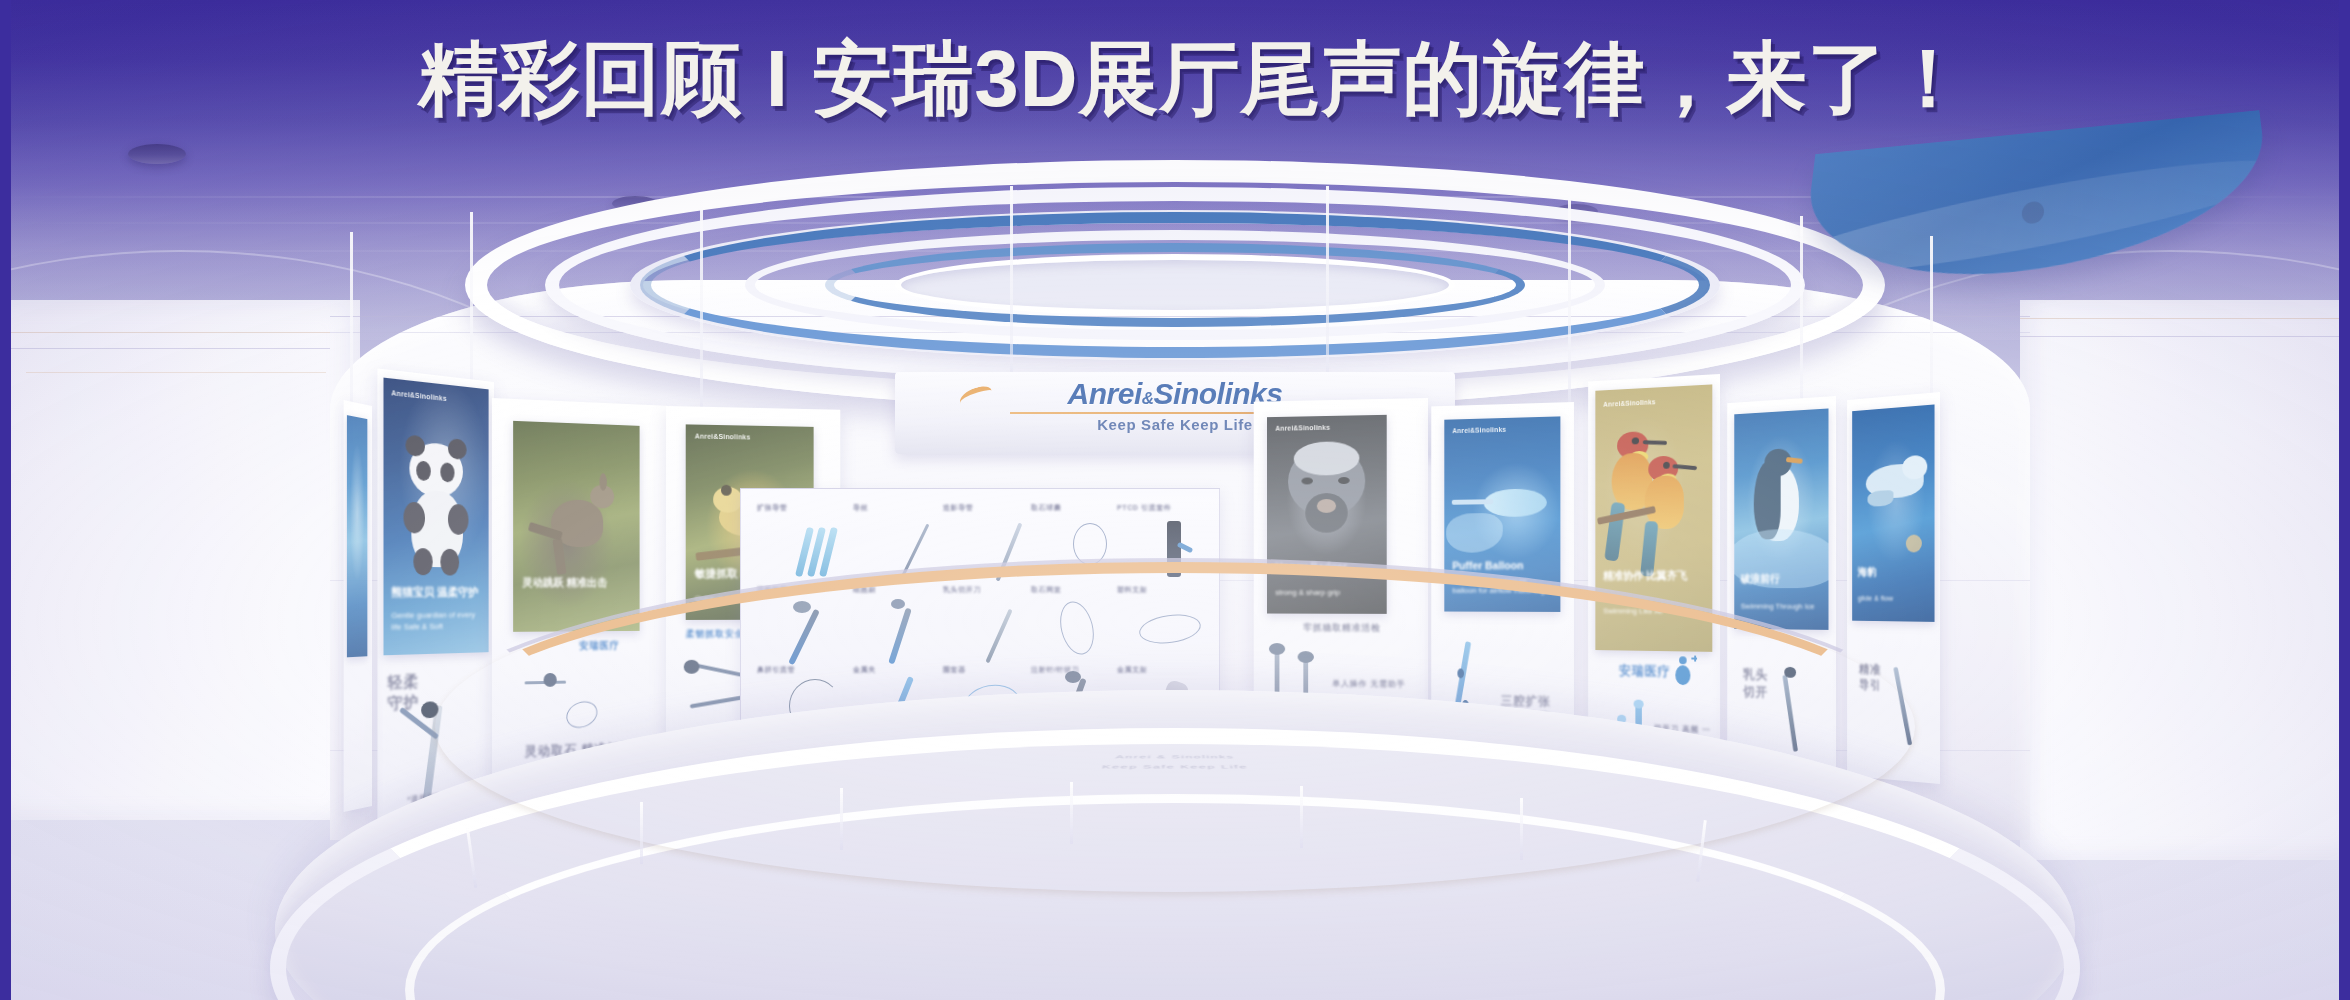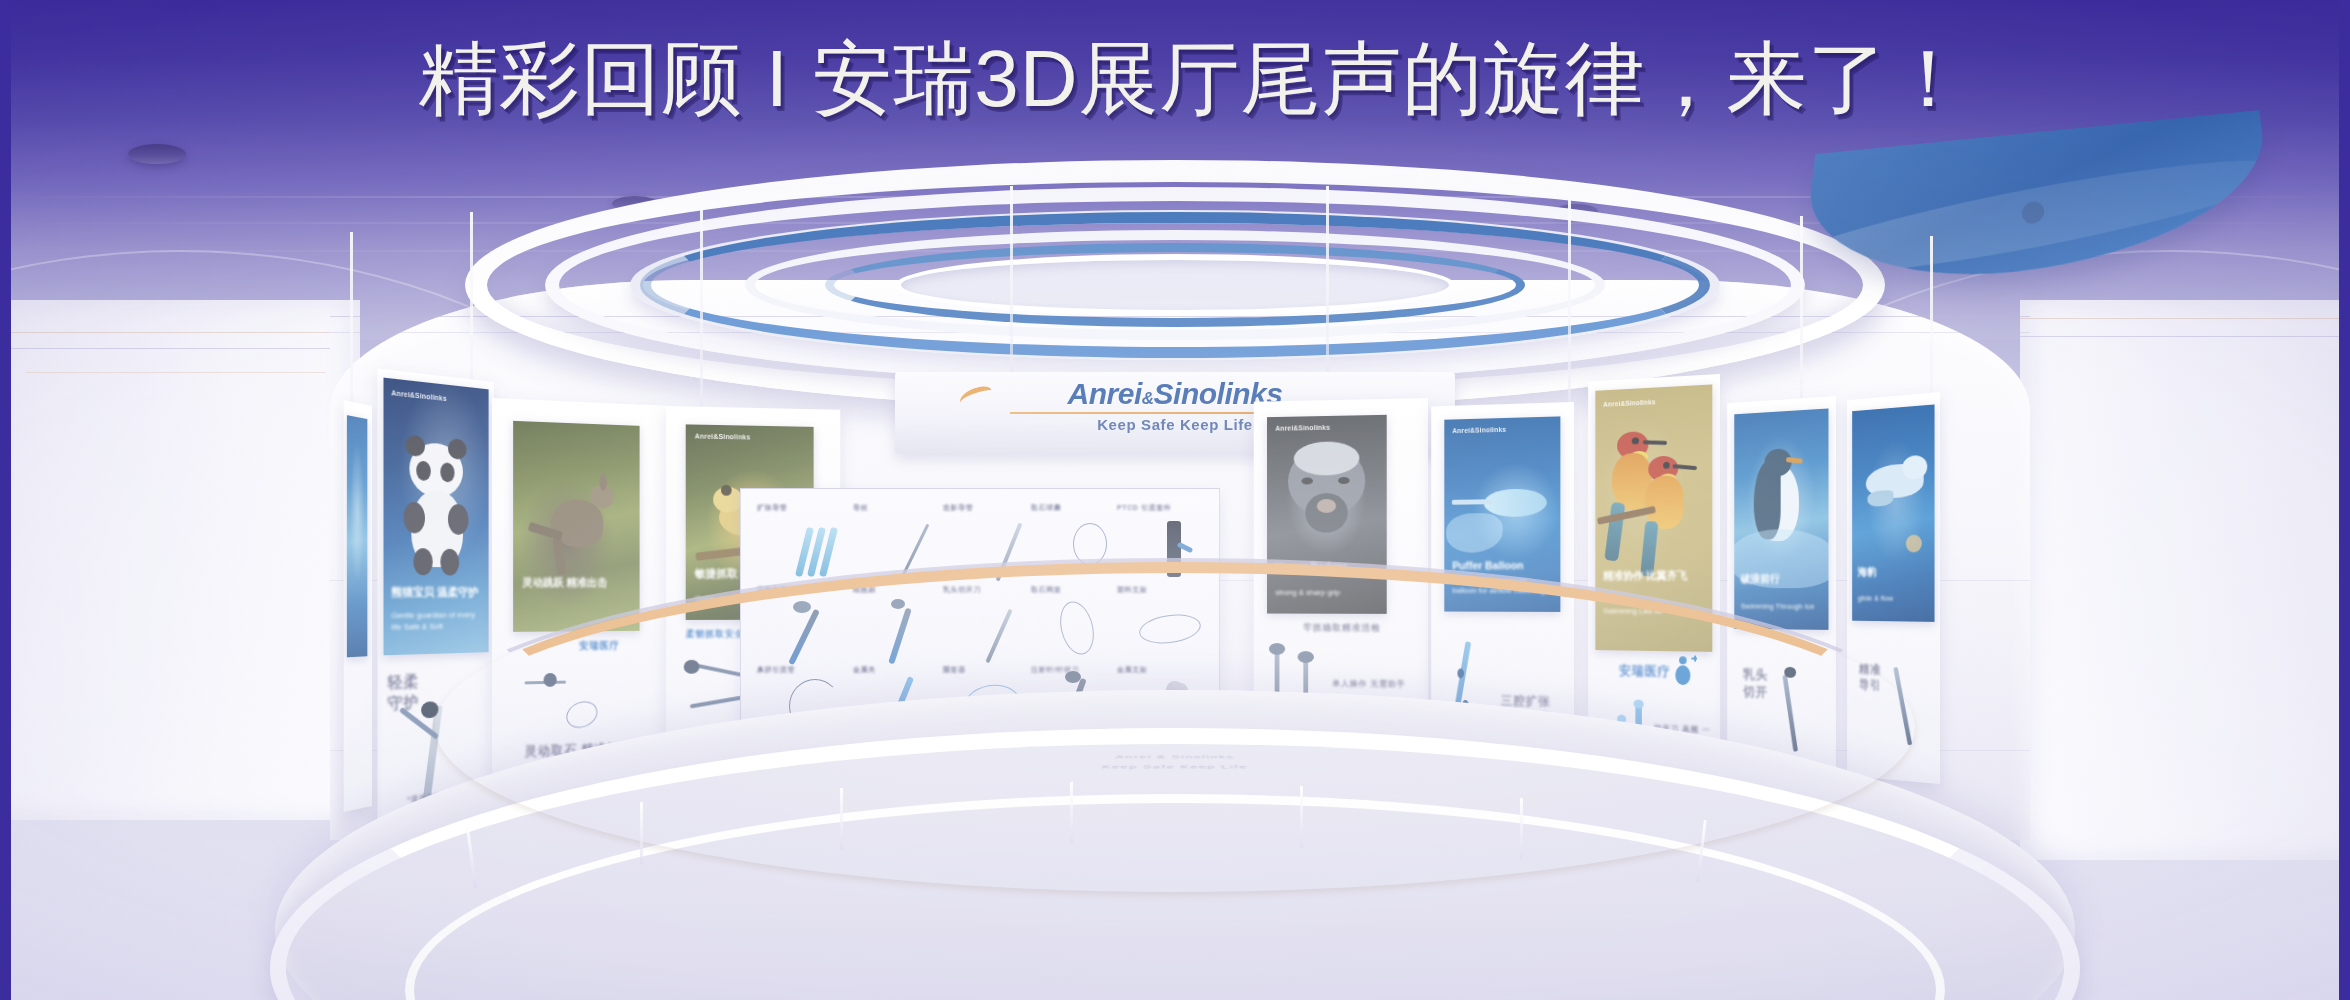--- a/index.html
+++ b/index.html
@@ -312,21 +312,21 @@
   .rail-post{
     position:absolute; width:3px; height:62px;
     background:linear-gradient(180deg, rgba(255,255,255,0.9), rgba(210,208,235,0.55));
   }
 
   
   .title{
     position:absolute; left:0; top:26px; width:100%;
     text-align:center;
     font-size:80px;
-    font-weight:normal;
+    font-weight:bold;
     color:#f3f1ec;
     letter-spacing:1px;
     text-shadow:
        4px 5px 0 rgba(30,20,85,0.42),
        2px 3px 1px rgba(30,20,85,0.30);
     white-space:nowrap;
     z-index:40;
     padding-left:38px;
   }
 

